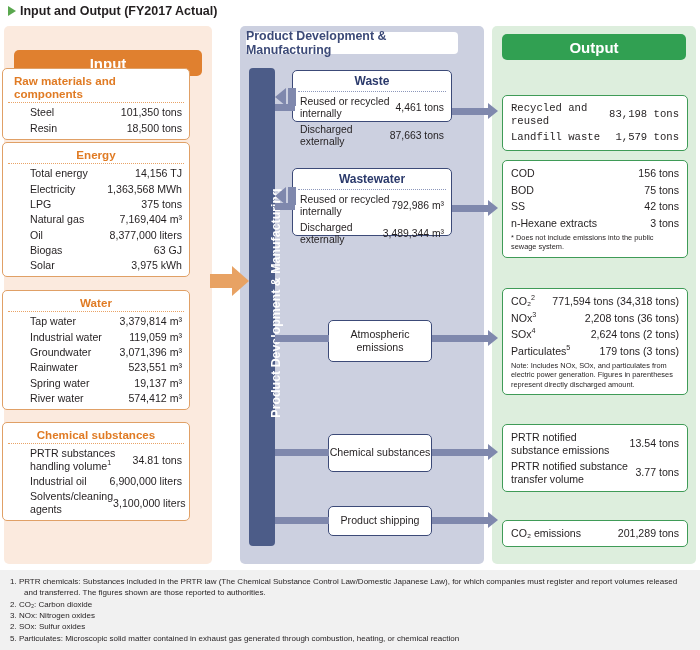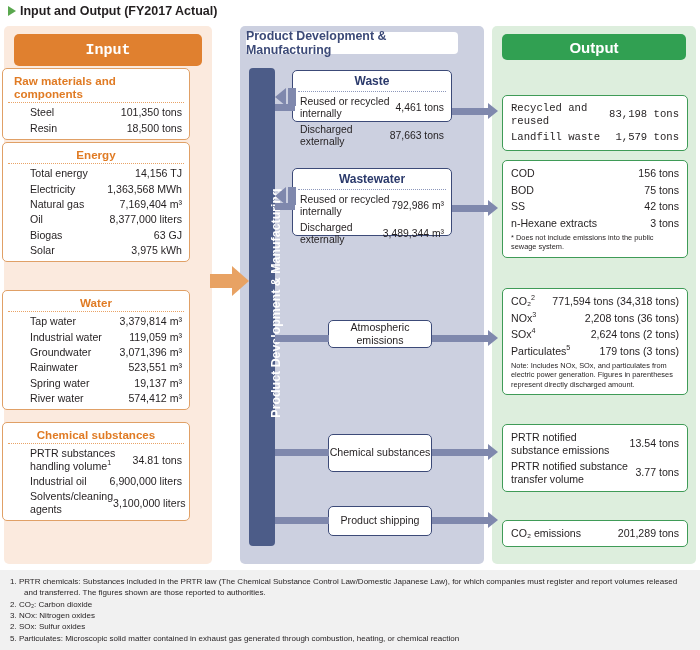--- a/index.html
+++ b/index.html
@@ -30,21 +30,21 @@
   .panel { position: absolute; border-radius: 5px; }
   .panel-input  { left: 4px;   top: 26px; width: 208px; height: 538px; background: #fbeade; }
   .panel-mid    { left: 240px; top: 26px; width: 244px; height: 538px; background: #ccd0e0; }
   .panel-out    { left: 492px; top: 26px; width: 204px; height: 538px; background: #ddeedd; }
 
   .hdr {
     position: absolute; border-radius: 5px;
     display: flex; align-items: center; justify-content: center;
     font-weight: bold; color: #ffffff; text-align: center;
   }
-  .hdr-input { left: 14px;  top: 34px; width: 188px; height: 32px; background: #e0802f; font-size: 15px; font-family: Liberation Mono, monospace; }
+  .hdr-input { left: 14px;  top: 50px; width: 188px; height: 26px; background: #e0802f; font-size: 15px; }
   .hdr-out   { left: 502px; top: 34px; width: 184px; height: 26px; background: #31a052; font-size: 15px; }
   .hdr-mid {
     position: absolute; left: 246px; top: 32px; width: 212px; height: 22px;
     background: #ffffff; border-radius: 4px;
     display: flex; align-items: center; justify-content: center;
     color: #3c4a78; font-weight: bold; font-size: 12.4px;
   }
 
   
   .ibox {
@@ -184,20 +184,24 @@
     <div class="ibox-title">Energy</div>
     <div class="irow">
         <span class="lbl">Total energy</span>
         <span class="val">14,156 TJ</span>
       </div>
     <div class="irow">
         <span class="lbl">Electricity</span>
         <span class="val">1,363,568 MWh</span>
       </div>
     <div class="irow">
+        <span class="lbl">LPG</span>
+        <span class="val">375 tons</span>
+      </div>
+    <div class="irow">
         <span class="lbl">Natural gas</span>
         <span class="val">7,169,404 m³</span>
       </div>
     <div class="irow">
         <span class="lbl">Oil</span>
         <span class="val">8,377,000 liters</span>
       </div>
     <div class="irow">
         <span class="lbl">Biogas</span>
         <span class="val">63 GJ</span>
@@ -284,21 +288,21 @@
       </div>
     <div class="mrow">
         <span class="lbl">Discharged externally</span>
         <span class="val">3,489,344 m³</span>
       </div>
   </div>
   <div class="conn" style="left:275px; top:203px; width:20px; height:7px;"></div>
   <div class="arrow-l" style="left:275px; top:187px;"></div>
   <div class="conn" style="left:288px; top:187px; width:8px; height:18px;"></div>
 
-  <div class="mbox-simple" style="left:328px; top:320px; width:104px; height:28px;">
+  <div class="mbox-simple" style="left:328px; top:320px; width:104px; height:42px;">
     <span>Atmospheric emissions</span>
   </div>
   <div class="conn" style="left:275px; top:335px; width:54px; height:7px;"></div>
 
   <div class="mbox-simple" style="left:328px; top:434px; width:104px; height:38px;">
     <span>Chemical substances</span>
   </div>
   <div class="conn" style="left:275px; top:449px; width:54px; height:7px;"></div>
 
   <div class="mbox-simple" style="left:328px; top:506px; width:104px; height:30px;">

